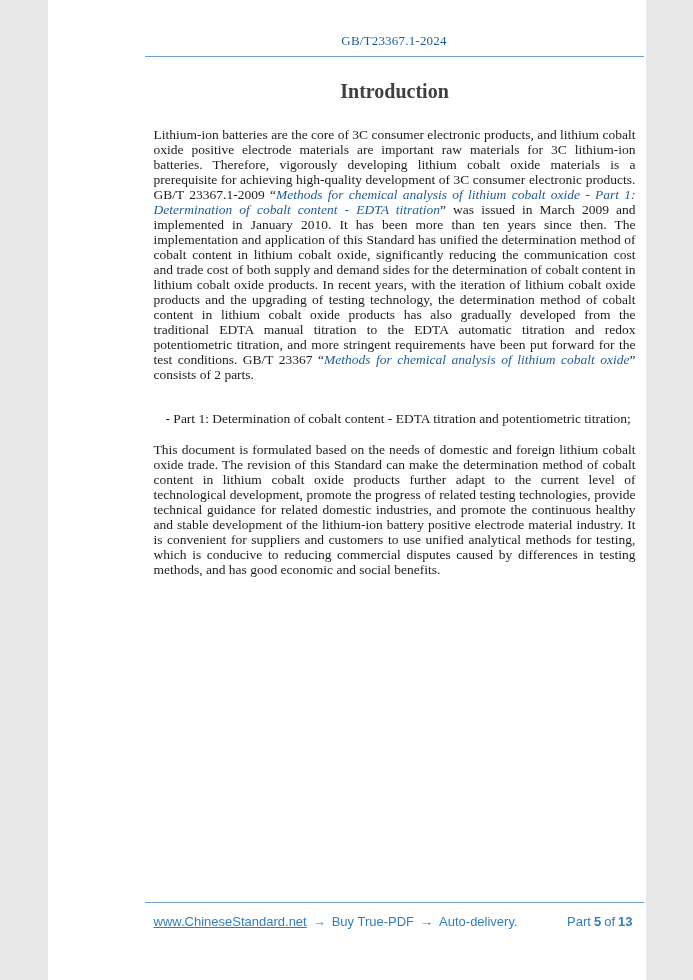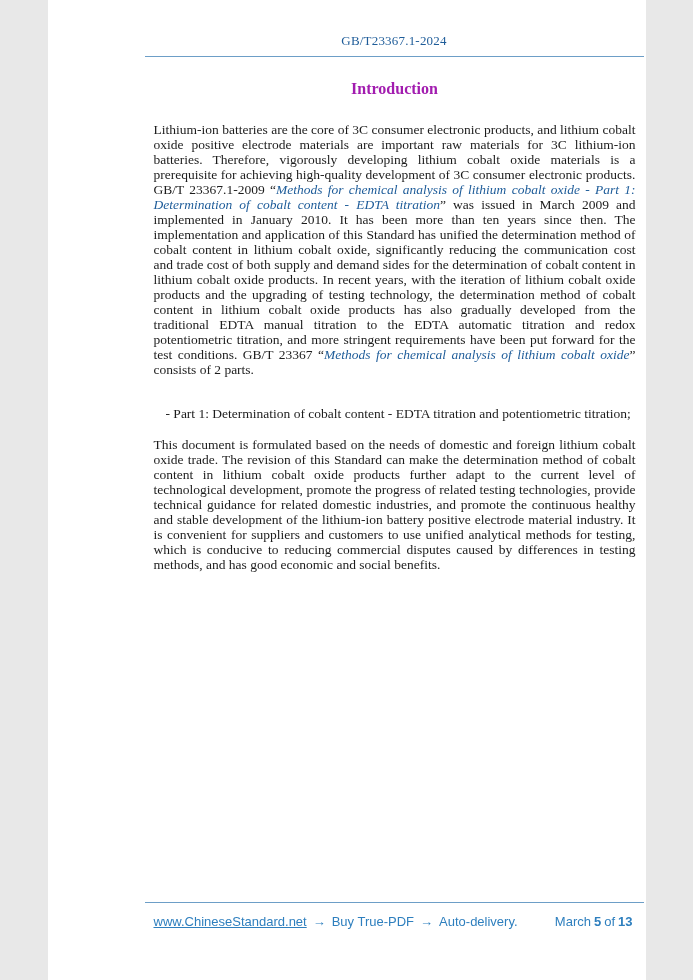--- a/index.html
+++ b/index.html
@@ -31,24 +31,24 @@
   }
 
   
   .content {
     position: absolute;
     top: 80px;
     left: 106px;
     width: 482px;
   }
   h1.title {
-    font-size: 16px;
+    font-size: 20px;
     font-weight: bold;
     text-align: center;
-    color: #a21caf;
+    color: #404040;
     margin-bottom: 24px;
     font-family: "Liberation Serif", "DejaVu Serif", serif;
   }
   .content p {
     font-size: 13.5px;
     line-height: 15px;
     text-align: justify;
     margin-bottom: 13px;
   }
   .std-title {
@@ -112,17 +112,17 @@
   <div class="footer">
     <div class="rule"></div>
     <div class="footer-row">
       <div class="footer-left">
         <span class="site-link">www.ChineseStandard.net</span>
         <span class="arrow">→</span>
         <span>Buy True-PDF</span>
         <span class="arrow">→</span>
         <span>Auto-delivery.</span>
       </div>
-      <div class="footer-right"><span>March</span><span class="num">5</span><span>of</span><span class="num">13</span></div>
+      <div class="footer-right"><span>Part</span><span class="num">5</span><span>of</span><span class="num">13</span></div>
     </div>
   </div>
 
 </div>
 
 </body></html>

